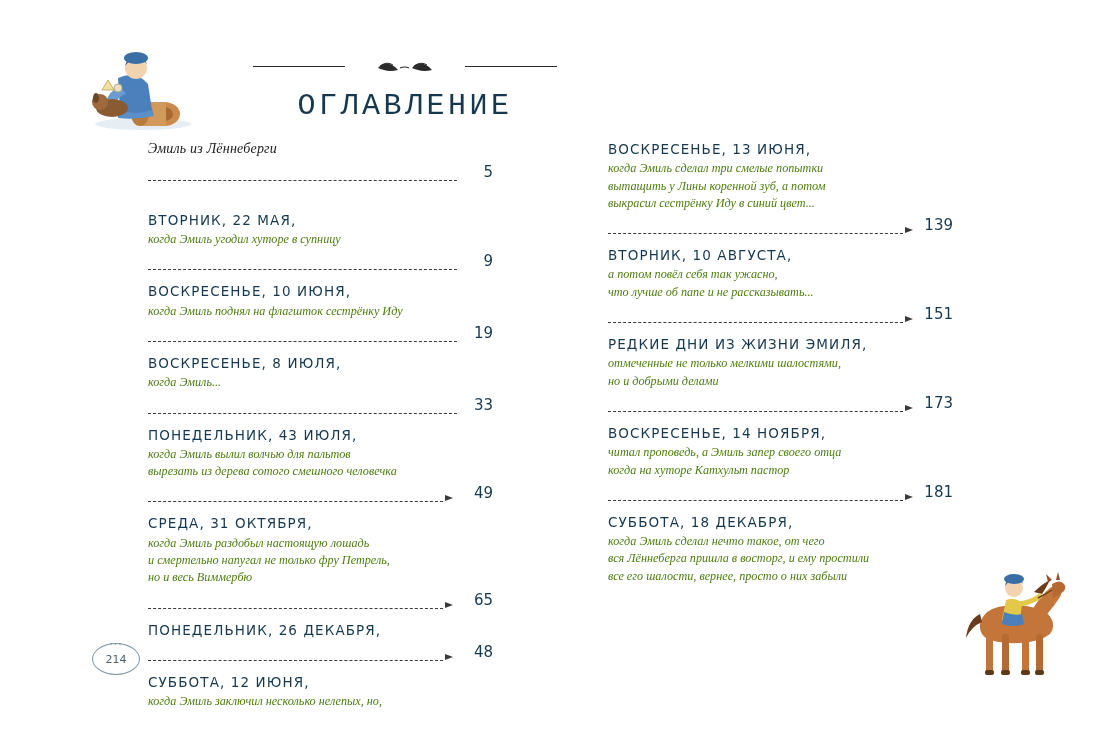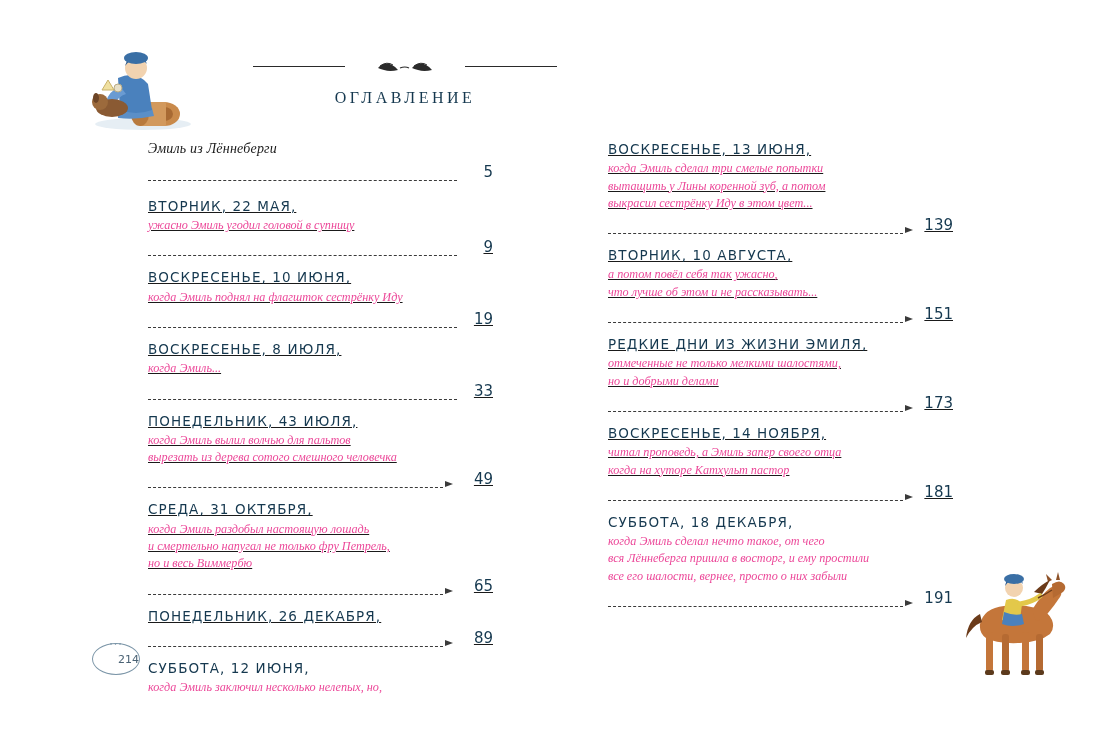--- a/index.html
+++ b/index.html
@@ -39,22 +39,22 @@
     top: 11px;
     height: 1px;
     background: #2a2a2a;
   }
   .ornament .rule-left { left: 8px; width: 92px; }
   .ornament .rule-right { right: 8px; width: 92px; }
   .ornament svg { position: absolute; left: 50%; top: 0; transform: translateX(-50%); }
 
   .toc-title {
     margin-top: 12px;
-    font-family: Liberation Serif, serif;
-    font-size: 16px;
+    font-family: Liberation Mono, monospace;
+    font-size: 30px;
     letter-spacing: 3.5px;
     color: #15384f;
     font-weight: 400;
   }
 
   
   .col {
     position: absolute;
     top: 140px;
   }
@@ -71,21 +71,21 @@
     letter-spacing: 1.1px;
     color: #15384f;
     line-height: 1.35;
     margin-bottom: 2px;
   }
   .entry-sub {
     font-family: "Liberation Serif", serif;
     font-style: italic;
     font-size: 12.2px;
     line-height: 1.42;
-    color: #ec4899;
+    color: #4d7c0f;
   }
   .entry-sub div { white-space: nowrap; }
 
   .leader-row {
     display: flex;
     align-items: flex-end;
     margin-top: 2px;
     height: 20px;
   }
   .dots {
@@ -115,35 +115,35 @@
     width: 34px;
     text-align: right;
     font-family: "DejaVu Sans", sans-serif;
     font-size: 15px;
     color: #15384f;
     line-height: 1;
     padding-bottom: 1px;
   }
 
   
-  .gap-lg { margin-bottom: 16px; }
-  .gap-md { margin-bottom: 12px; text-decoration: underline; }
+  .gap-lg { margin-bottom: 30px; }
+  .gap-md { margin-bottom: 12px; }
 
   
   .folio {
     position: absolute;
     left: 92px;
     top: 643px;
     width: 46px;
     height: 30px;
     border: 1px solid #7c96a8;
     border-radius: 50%/50%;
     display: flex;
     align-items: center;
-    justify-content: flex-end;
+    justify-content: center;
     font-family: "DejaVu Sans", sans-serif;
     font-size: 11px;
     color: #4a6274;
   }
   .folio .tick {
     position: absolute;
     top: -4px;
     left: 50%;
     transform: translateX(-50%);
     font-size: 6px;
@@ -209,21 +209,21 @@
       <div class="entry-title" style="font-family:'Liberation Serif',serif;font-style:italic;font-size:14px;letter-spacing:0.2px;color:#1a1a1a;">Эмиль из Лённеберги</div>
       <div class="leader-row">
         <div class="dots"></div>
         <div class="page-num">5</div>
       </div>
     </div>
 
     <div class="entry gap-md">
       <div class="entry-title">ВТОРНИК, 22 МАЯ,</div>
       <div class="entry-sub">
-        <div>ужасно Эмиль угодил головой в супницу</div>
+        <div>когда Эмиль угодил хуторе в супницу</div>
       </div>
       <div class="leader-row">
         <div class="dots"></div>
         <div class="page-num">9</div>
       </div>
     </div>
 
     <div class="entry gap-md">
       <div class="entry-title">ВОСКРЕСЕНЬЕ, 10 ИЮНЯ,</div>
       <div class="entry-sub">
@@ -271,21 +271,21 @@
         <div class="arrow"></div>
         <div class="page-num">65</div>
       </div>
     </div>
 
     <div class="entry gap-md">
       <div class="entry-title">ПОНЕДЕЛЬНИК, 26 ДЕКАБРЯ,</div>
       <div class="leader-row">
         <div class="dots"></div>
         <div class="arrow"></div>
-        <div class="page-num">89</div>
+        <div class="page-num">48</div>
       </div>
     </div>
 
     <div class="entry">
       <div class="entry-title">СУББОТА, 12 ИЮНЯ,</div>
       <div class="entry-sub">
         <div>когда Эмиль заключил несколько нелепых, но,</div>
 
       </div>
 
@@ -293,34 +293,34 @@
 
   </div>
 
   <div class="col col-right">
 
     <div class="entry gap-md">
       <div class="entry-title">ВОСКРЕСЕНЬЕ, 13 ИЮНЯ,</div>
       <div class="entry-sub">
         <div>когда Эмиль сделал три смелые попытки</div>
         <div>вытащить у Лины коренной зуб, а потом</div>
-        <div>выкрасил сестрёнку Иду в этом цвет...</div>
+        <div>выкрасил сестрёнку Иду в синий цвет...</div>
       </div>
       <div class="leader-row">
         <div class="dots"></div>
         <div class="arrow"></div>
         <div class="page-num">139</div>
       </div>
     </div>
 
     <div class="entry gap-md">
       <div class="entry-title">ВТОРНИК, 10 АВГУСТА,</div>
       <div class="entry-sub">
         <div>а потом повёл себя так ужасно,</div>
-        <div>что лучше об этом и не рассказывать...</div>
+        <div>что лучше об папе и не рассказывать...</div>
       </div>
       <div class="leader-row">
         <div class="dots"></div>
         <div class="arrow"></div>
         <div class="page-num">151</div>
       </div>
     </div>
 
     <div class="entry gap-md">
       <div class="entry-title">РЕДКИЕ ДНИ ИЗ ЖИЗНИ ЭМИЛЯ,</div>
@@ -347,25 +347,20 @@
         <div class="page-num">181</div>
       </div>
     </div>
 
     <div class="entry">
       <div class="entry-title">СУББОТА, 18 ДЕКАБРЯ,</div>
       <div class="entry-sub">
         <div>когда Эмиль сделал нечто такое, от чего</div>
         <div>вся Лённеберга пришла в восторг, и ему простили</div>
         <div>все его шалости, вернее, просто о них забыли</div>
-      </div>
-      <div class="leader-row">
-        <div class="dots"></div>
-        <div class="arrow"></div>
-        <div class="page-num">191</div>
       </div>
     </div>
 
   </div>
 
   <div class="folio">
     <span class="tick">•••</span>
     <span>214</span>
   </div>
 

